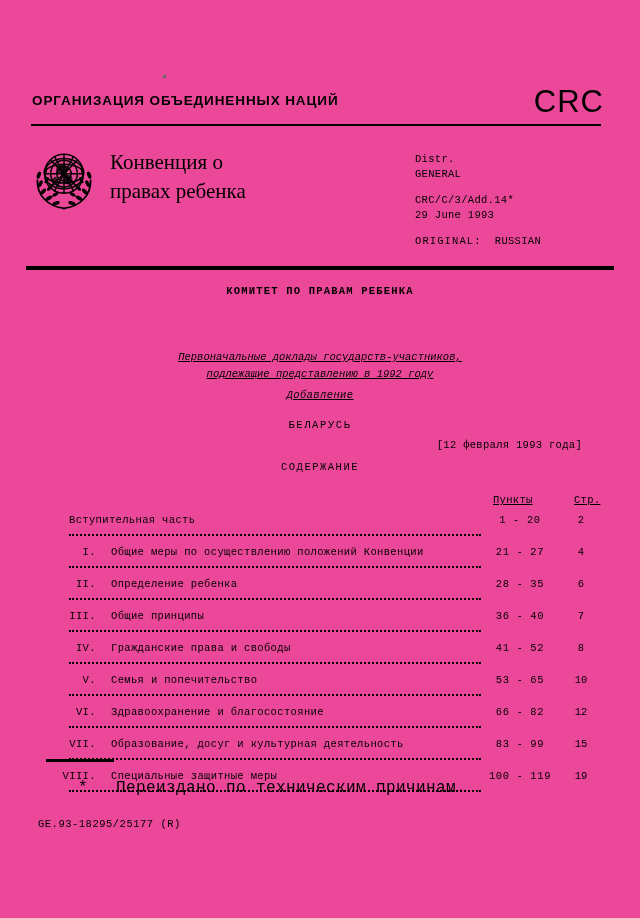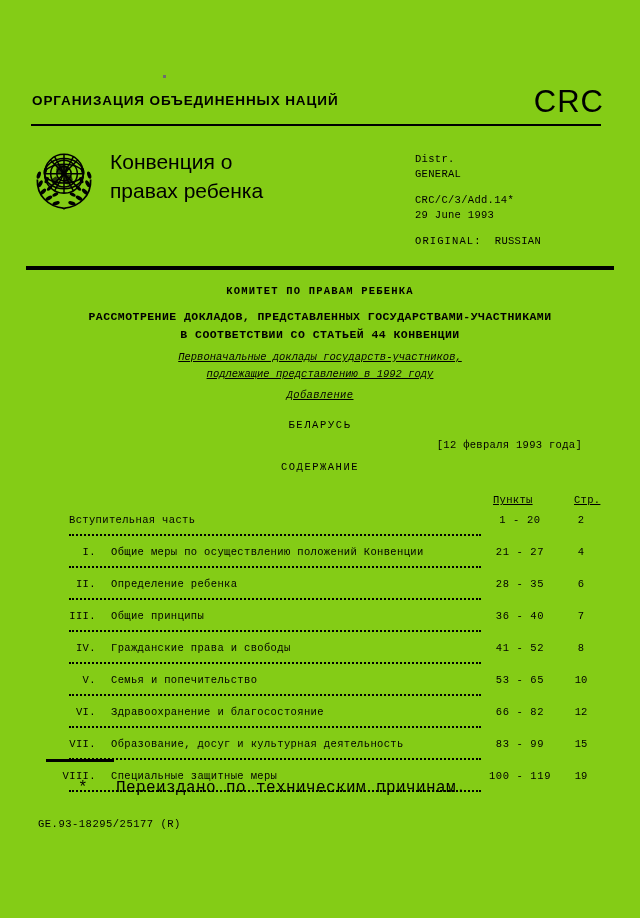--- a/index.html
+++ b/index.html
@@ -8,21 +8,21 @@
     background: #ffffff;
   }
   body {
     font-family: "Liberation Mono", "DejaVu Sans Mono", monospace;
     color: #000000;
   }
   #page {
     position: relative;
     width: 640px;
     height: 918px;
-    background: #84cc16;
+    background: #ec4899;
     overflow: hidden;
   }
 
   
   .speck {
     position: absolute;
     left: 163px;
     top: 75px;
     width: 3px;
     height: 3px;
@@ -74,21 +74,21 @@
     top: 142px;
     width: 72px;
     height: 72px;
   }
 
   
   .conv-title {
     position: absolute;
     left: 110px;
     top: 148px;
-    font-family: Liberation Sans, sans-serif;
+    font-family: Liberation Serif, serif;
     font-size: 21px;
     line-height: 1.38;
     white-space: pre-line;
   }
 
   
   .distr {
     position: absolute;
     left: 415px;
     top: 152px;
@@ -325,24 +325,20 @@
     <div class="gap"></div>
     <div>
       <span class="orig-label">ORIGINAL:</span>&nbsp;&nbsp;<span>RUSSIAN</span>
     </div>
   </div>
 
   <div class="rule-thick"></div>
 
   <div class="center-block committee">КОМИТЕТ ПО ПРАВАМ РЕБЕНКА</div>
 
-  <div class="center-block consider">
-    <div>РАССМОТРЕНИЕ ДОКЛАДОВ, ПРЕДСТАВЛЕННЫХ ГОСУДАРСТВАМИ-УЧАСТНИКАМИ</div>
-    <div>В СООТВЕТСТВИИ СО СТАТЬЕЙ 44 КОНВЕНЦИИ</div>
-  </div>
 
   <div class="center-block initial-reports">
     <div><span>Первоначальные доклады государств-участников,</span></div>
     <div><span>подлежащие представлению в 1992 году</span></div>
   </div>
 
   <div class="center-block addendum">
     <span>Добавление</span>
   </div>
 

